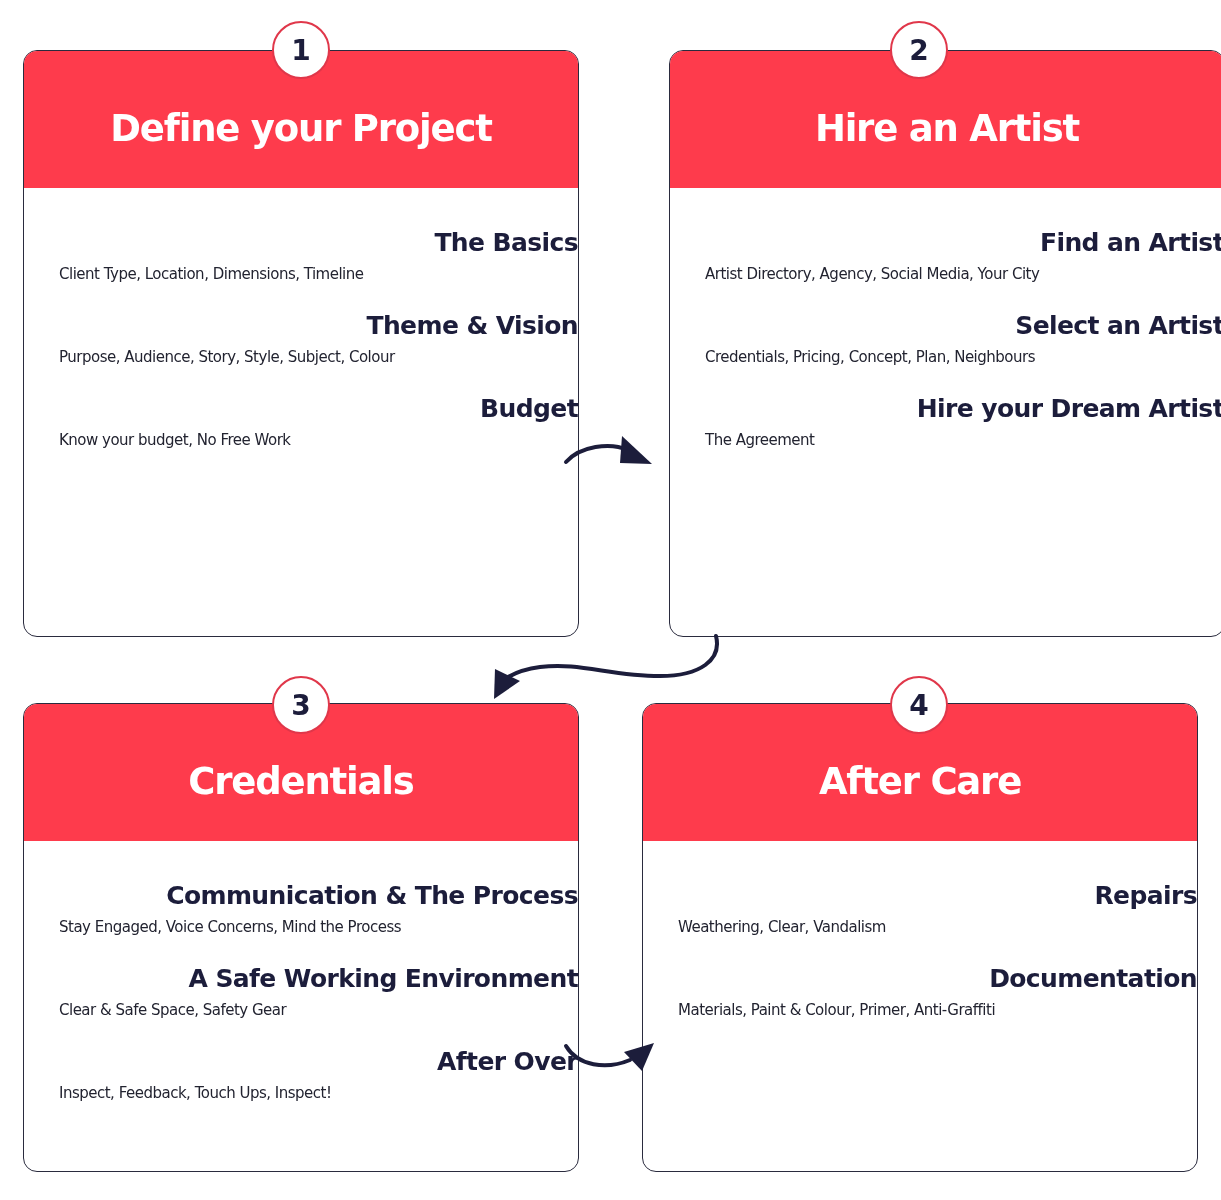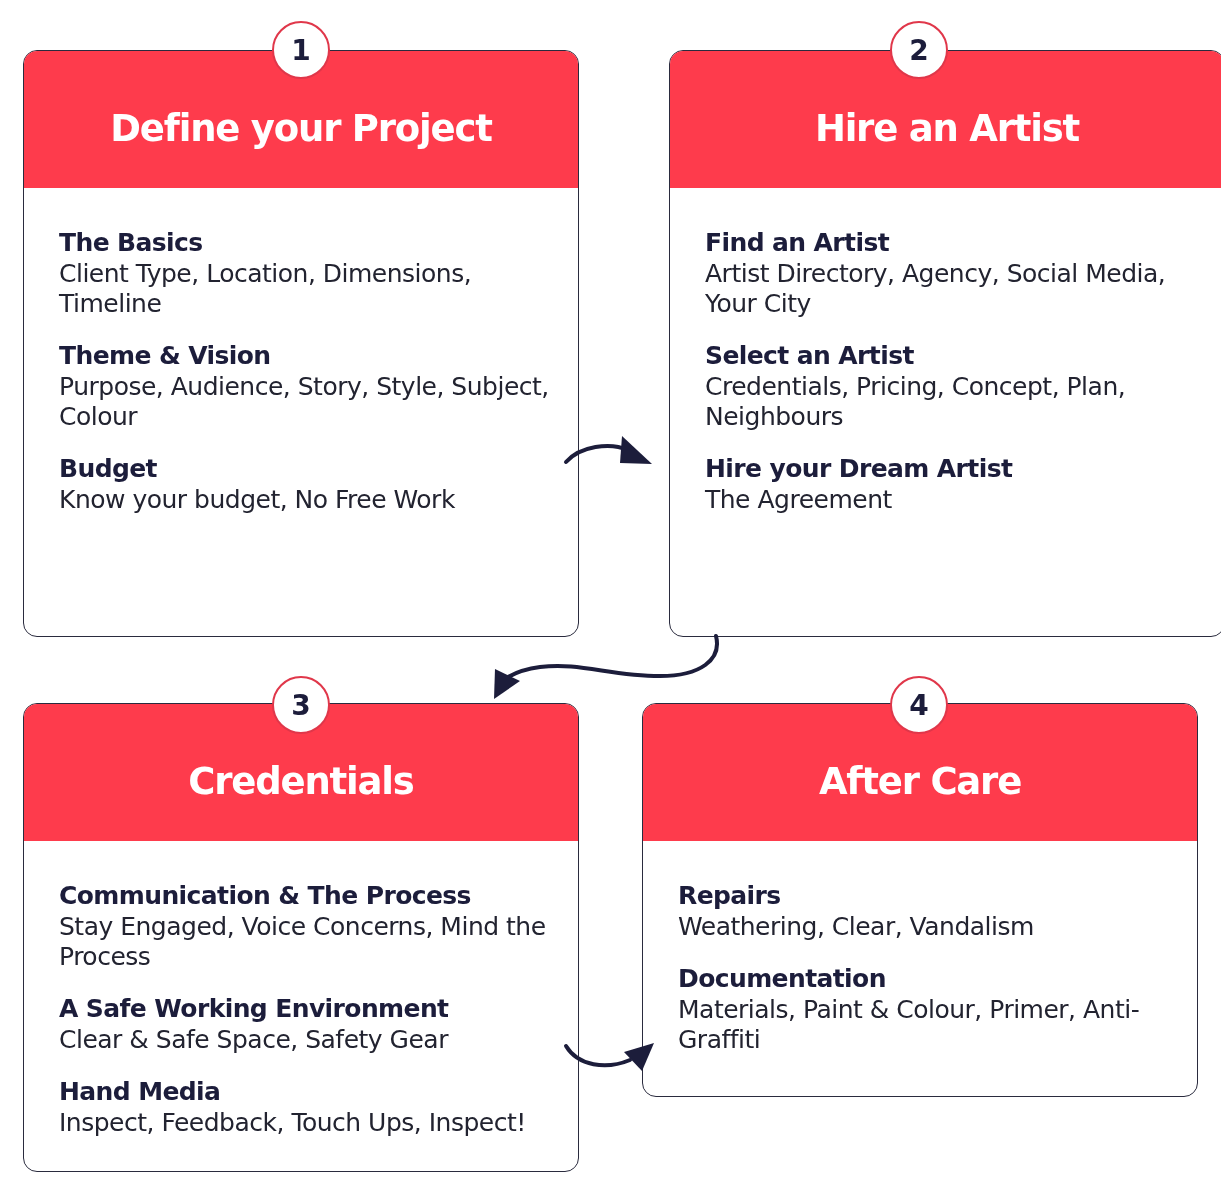--- a/index.html
+++ b/index.html
@@ -14,21 +14,21 @@
     width: 556px;
     box-sizing: border-box;
     border: 1.5px solid #2a2b3e;
     border-radius: 14px;
     background: #ffffff;
     overflow: hidden;
   }
   .card-1 { left: 23px; top: 50px; height: 587px; }
   .card-2 { left: 642px; top: 50px; height: 587px; margin-left: 27px; }
   .card-3 { left: 23px; top: 703px; height: 469px; }
-  .card-4 { left: 642px; top: 703px; height: 394px; }
+  .card-4 { left: 642px; top: 703px; height: 469px; }
   .card-header {
     height: 138px;
     background: #fe3b4c;
     display: flex; align-items: center; justify-content: center;
     padding-top: 2px;
     box-sizing: border-box;
     margin: -1.5px -1.5px 0 -1.5px;
   }
   .card-title {
     color: #ffffff;
@@ -40,24 +40,25 @@
   }
   .card-body { padding: 38px 0 0 35px; }
   .item { margin-bottom: 20px; }
   .item-title {
     font-family: "DejaVu Sans", sans-serif;
     font-weight: bold;
     font-size: 25px;
     letter-spacing: -0.6px;
     color: #1c1d3b;
     line-height: 33px;
+    text-align: right;
   }
   .item-desc {
     font-family: "DejaVu Sans", sans-serif;
-    font-size: 25px;
+    font-size: 15px;
     letter-spacing: -0.5px;
     color: #222330;
     line-height: 30px;
     white-space: pre-wrap;
   }
   .step-badge {
     position: absolute;
     width: 58px; height: 58px;
     border-radius: 50%;
     background: #ffffff;
@@ -128,21 +129,21 @@
   <div class="card-body">
     <div class="item">
       <div class="item-title">Communication &amp; The Process</div>
       <div class="item-desc">Stay Engaged, Voice Concerns, Mind the Process</div>
     </div>
     <div class="item">
       <div class="item-title">A Safe Working Environment</div>
       <div class="item-desc">Clear &amp; Safe Space, Safety Gear</div>
     </div>
     <div class="item">
-      <div class="item-title">Hand Media</div>
+      <div class="item-title">After Over</div>
       <div class="item-desc">Inspect, Feedback, Touch Ups, Inspect!</div>
     </div>
   </div>
 </div>
 <div class="step-badge badge-3">3</div>
 
 <div class="card card-4">
   <div class="card-header">
     <div class="card-title">After Care</div>
   </div>

